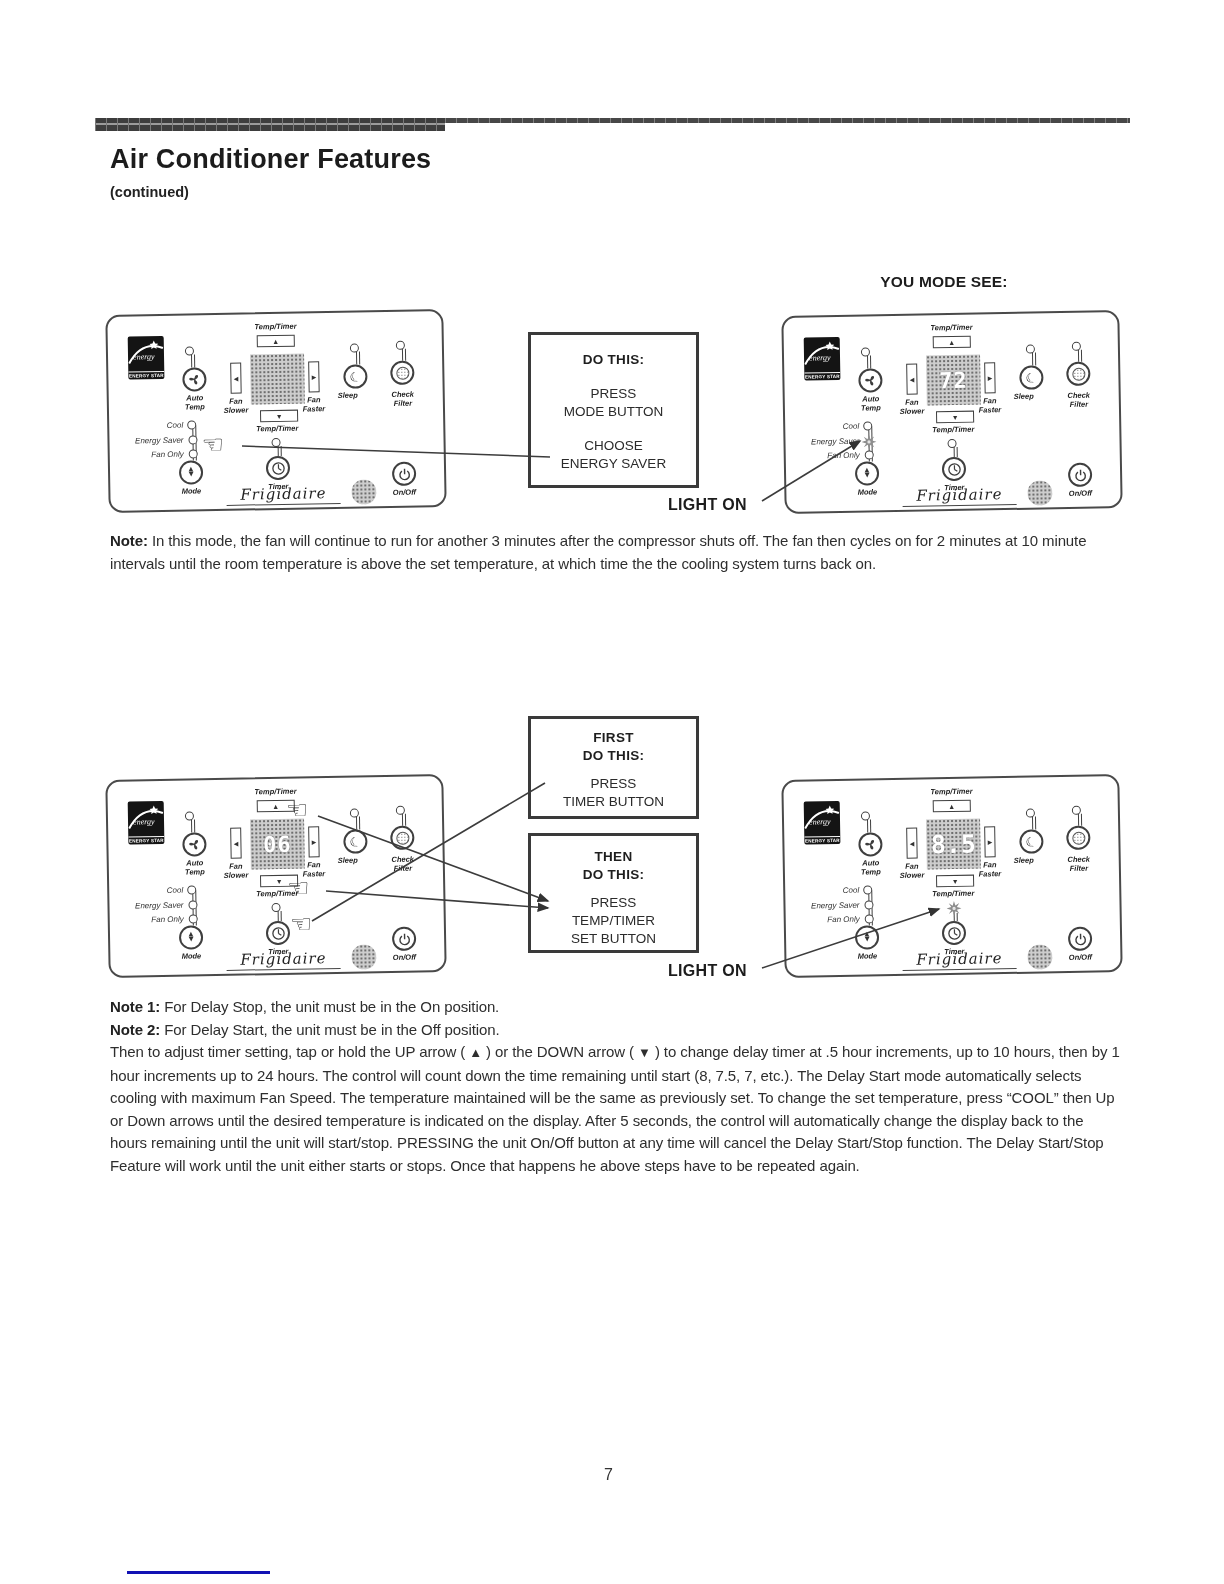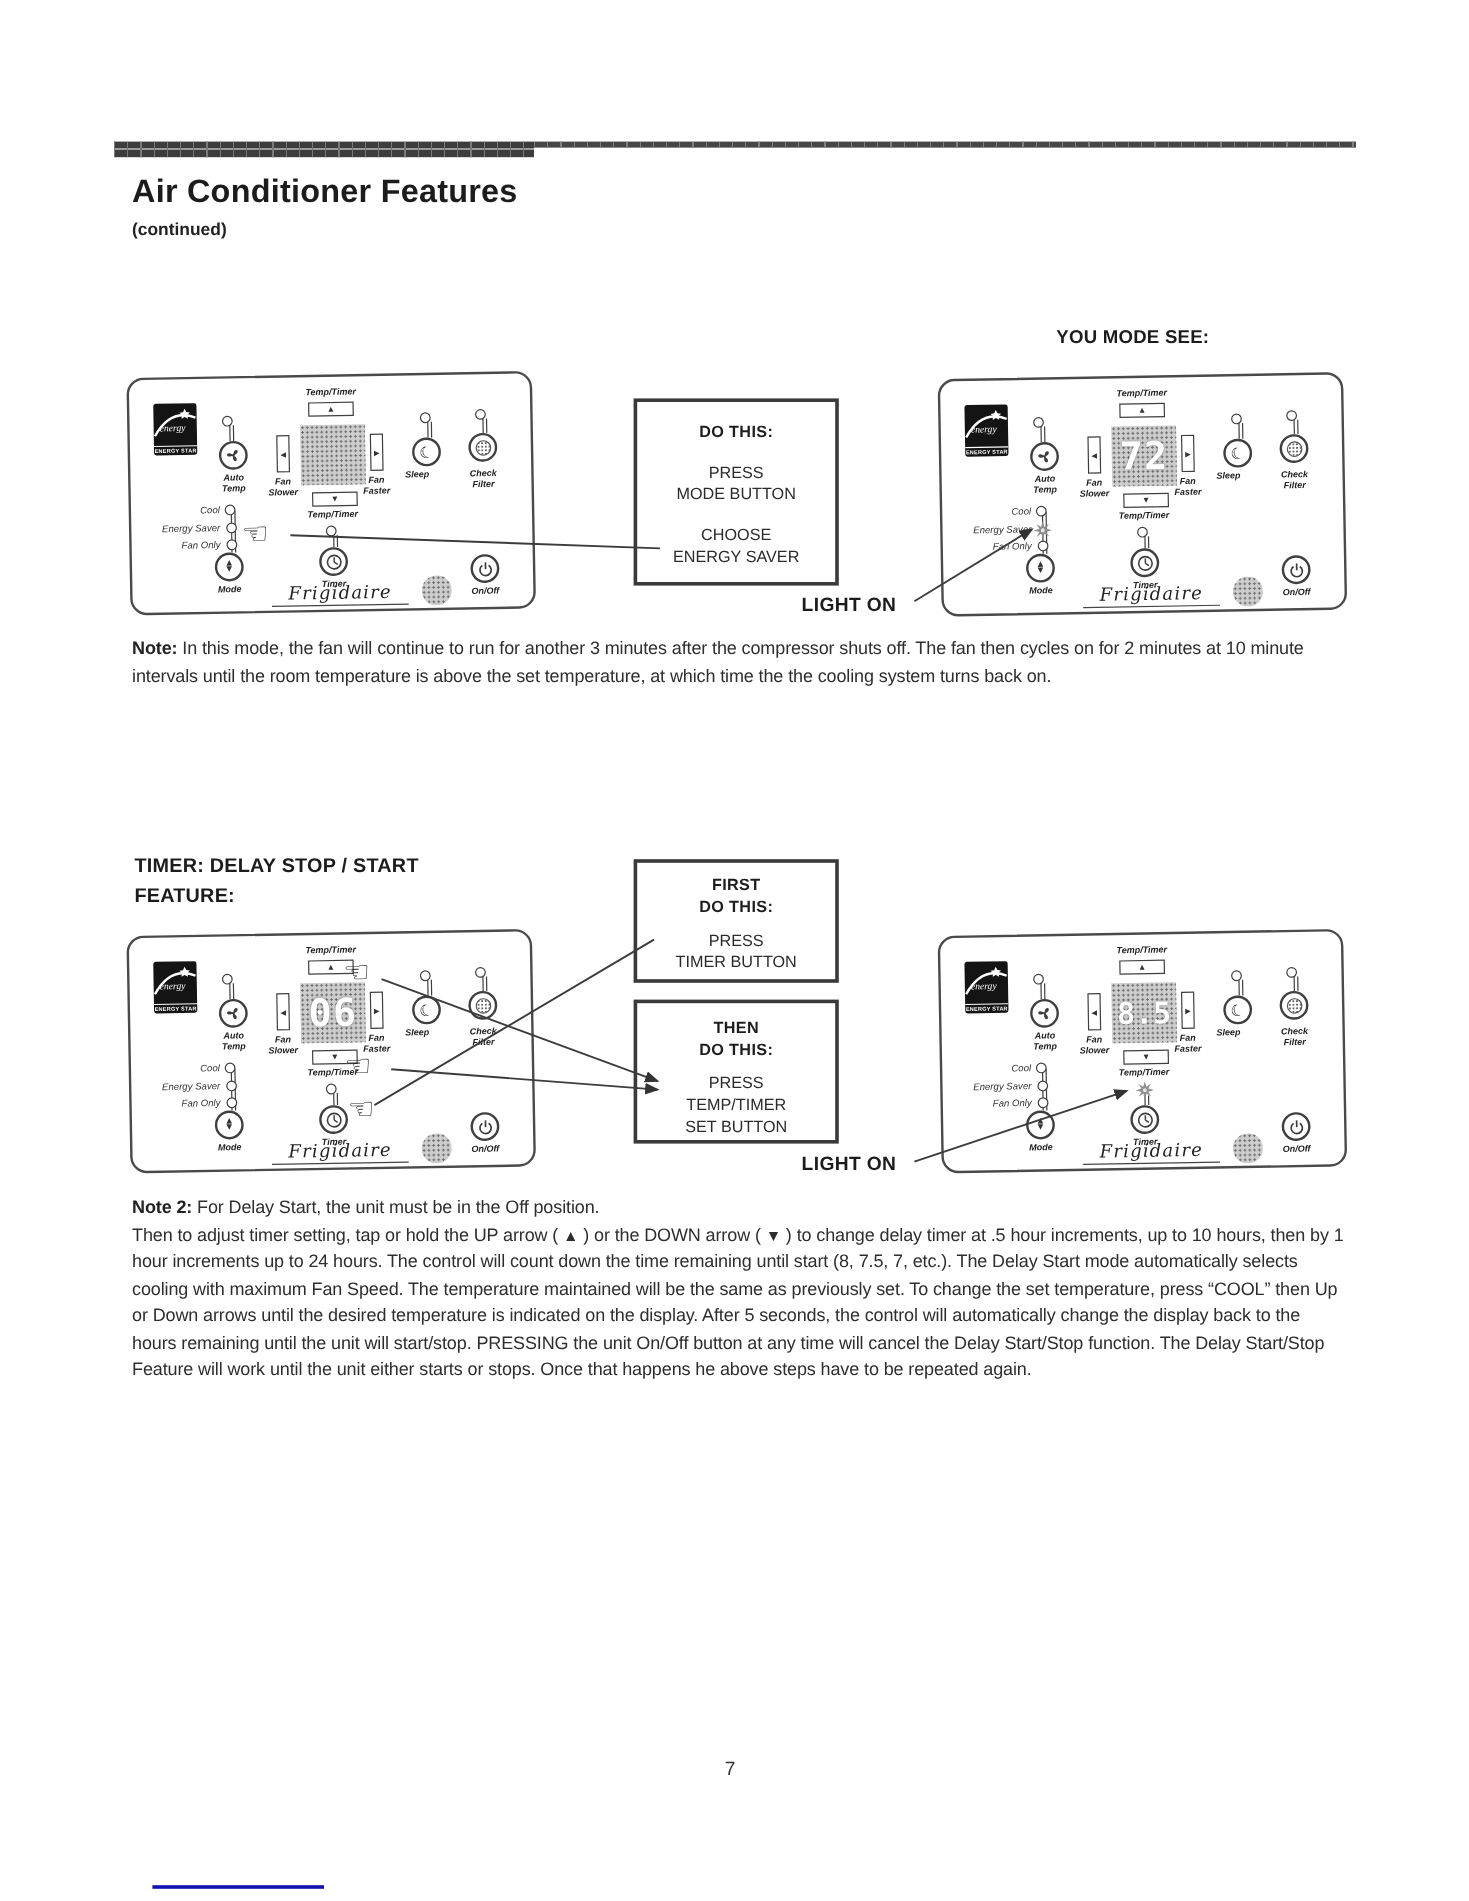--- a/index.html
+++ b/index.html
@@ -41,21 +41,21 @@
   .btn-round{position:absolute;width:24px;height:24px;border:2px solid #3f3f3f;border-radius:50%;
              background:#fff;display:flex;align-items:center;justify-content:center;box-sizing:border-box}
   .btn-rect{position:absolute;border:1.5px solid #3f3f3f;background:#fff;display:flex;align-items:center;
             justify-content:center;color:#333;box-sizing:border-box}
   .light{position:absolute;width:7px;height:7px;border:1.5px solid #3f3f3f;border-radius:50%;background:#fff;z-index:2}
   .stem{position:absolute;width:2px;border-left:1.5px solid #3f3f3f;border-right:1.5px solid #3f3f3f;background:#fff}
   .halftone{background-color:#cdcdcd;background-image:radial-gradient(#6e6e6e .8px,transparent 1.1px);
             background-size:4px 4px}
   .disp{position:absolute;left:142px;top:40px;width:54px;height:50px;display:flex;align-items:center;
         justify-content:center}
-  .digits{font-family:"DejaVu Sans Mono",monospace;font-weight:bold;color:#fff;font-size:32px;
+  .digits{font-family:"DejaVu Sans Mono",monospace;font-weight:bold;color:#fff;font-size:22px;
           letter-spacing:1px;text-shadow:0 0 2px rgba(60,60,60,.5)}
   .digits-sm{font-size:25px;letter-spacing:0}
   .spk{position:absolute;left:241px;top:167px;width:25px;height:25px;border-radius:50%}
   .brand{position:absolute;left:116px;top:171px;width:114px;text-align:center;
          font-family:"DejaVu Serif",serif;font-style:italic;font-size:15px;color:#222;
          border-bottom:1.2px solid #444;padding-bottom:1px;letter-spacing:1px}
   .estar{position:absolute;left:20px;top:20px;width:36px;height:43px;background:#141414;border-radius:2px;overflow:hidden}
   .estar-art{position:absolute;left:0;top:1px;width:36px;height:30px}
   .estar-text{position:absolute;bottom:1px;left:0;right:0;color:#fff;font-size:4.6px;text-align:center;
               border-top:.5px solid #fff;padding-top:1.5px;font-weight:bold;letter-spacing:.2px}
@@ -276,22 +276,20 @@
           <line x1="8" y1="2" x2="8" y2="8" stroke="#3d3d3d" stroke-width="1.5"></line>
         </svg>
     </div>
     <div class="plabel" style="left:269px;top:176px;width:50px">On/Off</div>
   </div>
 
   <div class="bodytxt" style="left:110px;top:530px;width:1012px">
     <span class="bld">Note:</span><span> In this mode, the fan will continue to run for another 3 minutes after the compressor shuts off. The fan then cycles on for 2 minutes at 10 minute intervals until the room temperature is above the set temperature, at which time the the cooling system turns back on.</span>
   </div>
 
-  <div class="sech sech2" style="left:112px;top:710px">TIMER: DELAY STOP / START
-FEATURE:</div>
 
   <div class="infobox" style="top:716px;height:97px">
     <div class="t" style="margin-top:10px;margin-bottom:10px">FIRST
 DO THIS:</div>
     <div>PRESS</div>
     <div>TIMER BUTTON</div>
   </div>
 
   <div class="infobox" style="top:833px;height:114px">
     <div class="t" style="margin-top:12px;margin-bottom:10px">THEN
@@ -485,20 +483,21 @@
     <div class="btn-round" style="left:282px;top:150px">
       <svg viewBox="0 0 16 16" width="15" height="15">
           <path d="M5.2 4.6 a5 5 0 1 0 5.6 0" fill="none" stroke="#3d3d3d" stroke-width="1.5"></path>
           <line x1="8" y1="2" x2="8" y2="8" stroke="#3d3d3d" stroke-width="1.5"></line>
         </svg>
     </div>
     <div class="plabel" style="left:269px;top:176px;width:50px">On/Off</div>
   </div>
 
   <div class="bodytxt" style="left:110px;top:996px;width:1014px">
+    <div><span class="bld">Note 1:</span><span> For Delay Stop, the unit must be in the On position.</span></div>
     <div><span class="bld">Note 2:</span><span> For Delay Start, the unit must be in the Off position.</span></div>
     <div><span>Then to adjust timer setting, tap or hold the UP arrow ( </span><span class="tri">▲</span><span> ) or the DOWN arrow ( </span><span class="tri">▼</span><span> ) to change delay timer at .5 hour increments, up to 10 hours, then by 1 hour increments up to 24 hours. The control will count down the time remaining until start (8, 7.5, 7, etc.). The Delay Start mode automatically selects cooling with maximum Fan Speed. The temperature maintained will be the same as previously set. To change the set temperature, press “COOL” then Up or Down arrows until the desired temperature is indicated on the display. After 5 seconds, the control will automatically change the display back to the hours remaining until the unit will start/stop. PRESSING the unit On/Off button at any time will cancel the Delay Start/Stop function. The Delay Start/Stop Feature will work until the unit either starts or stops. Once that happens he above steps have to be repeated again.</span></div>
   </div>
 
   <svg class="overlay" width="1224" height="1584">
     <defs>
       <marker id="ah" markerWidth="9" markerHeight="8" refX="6.5" refY="3" orient="auto">
         <path d="M0 0 L7.5 3 L0 6 Z" fill="#333"></path>
       </marker>
     </defs>

